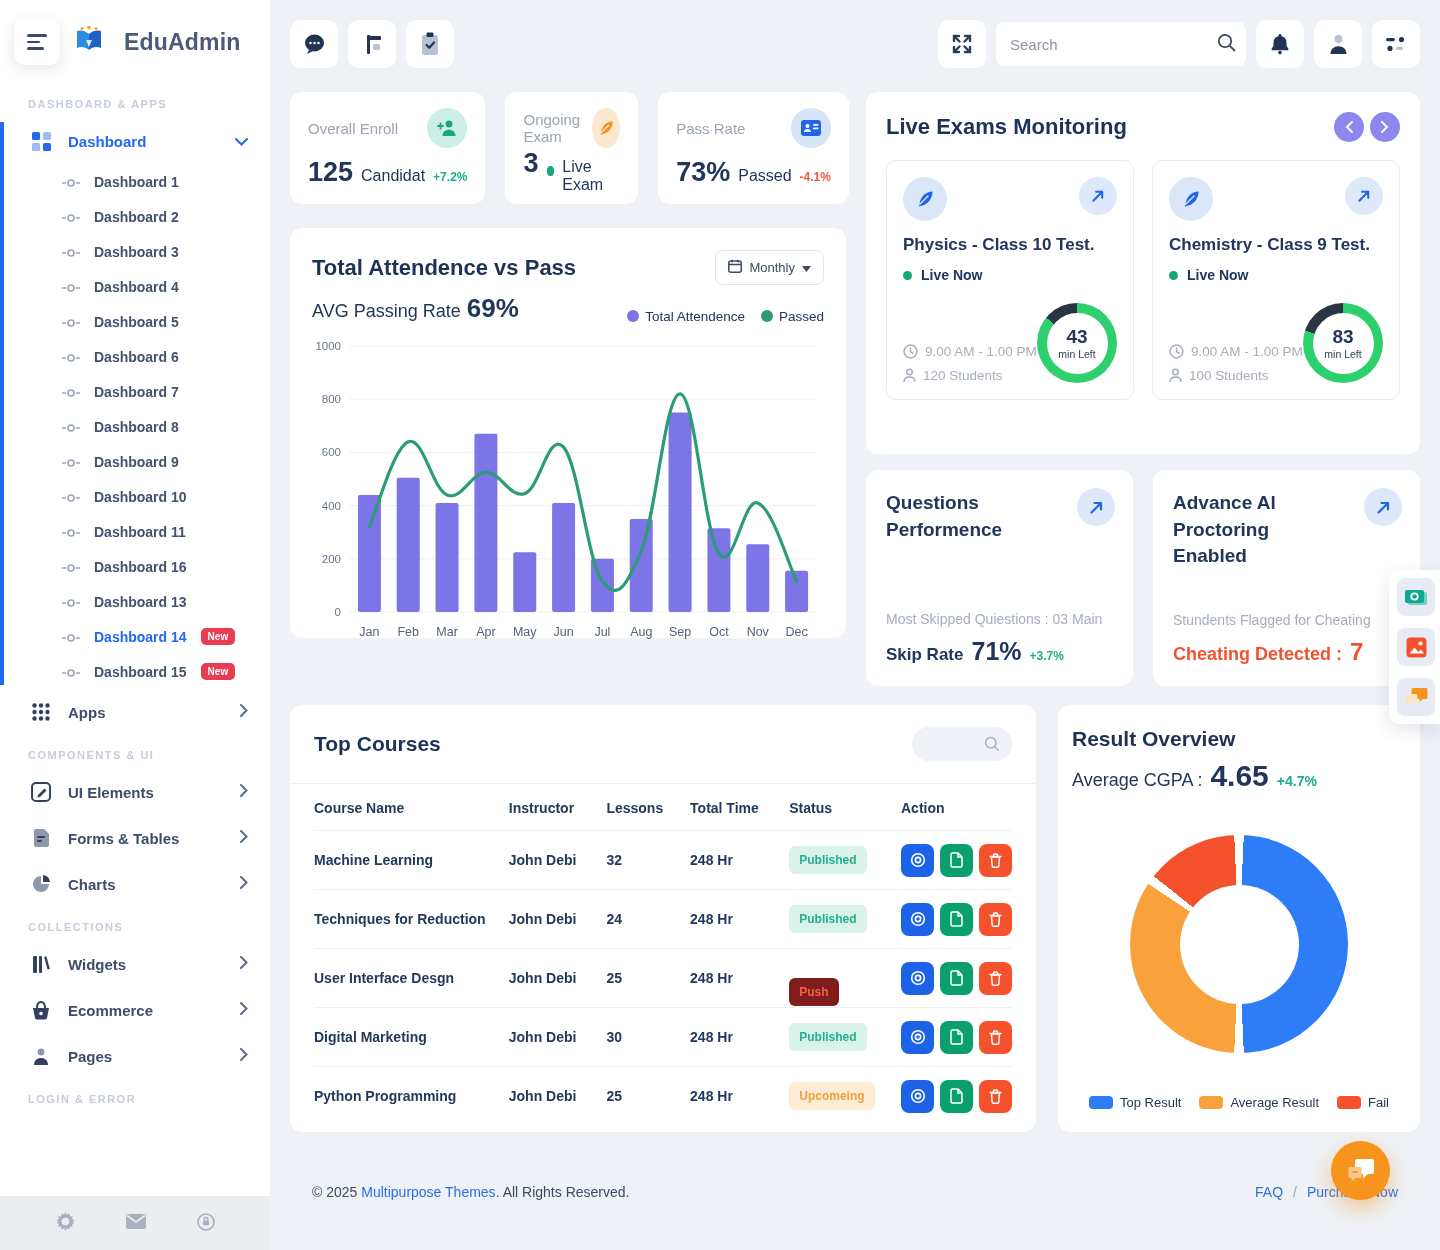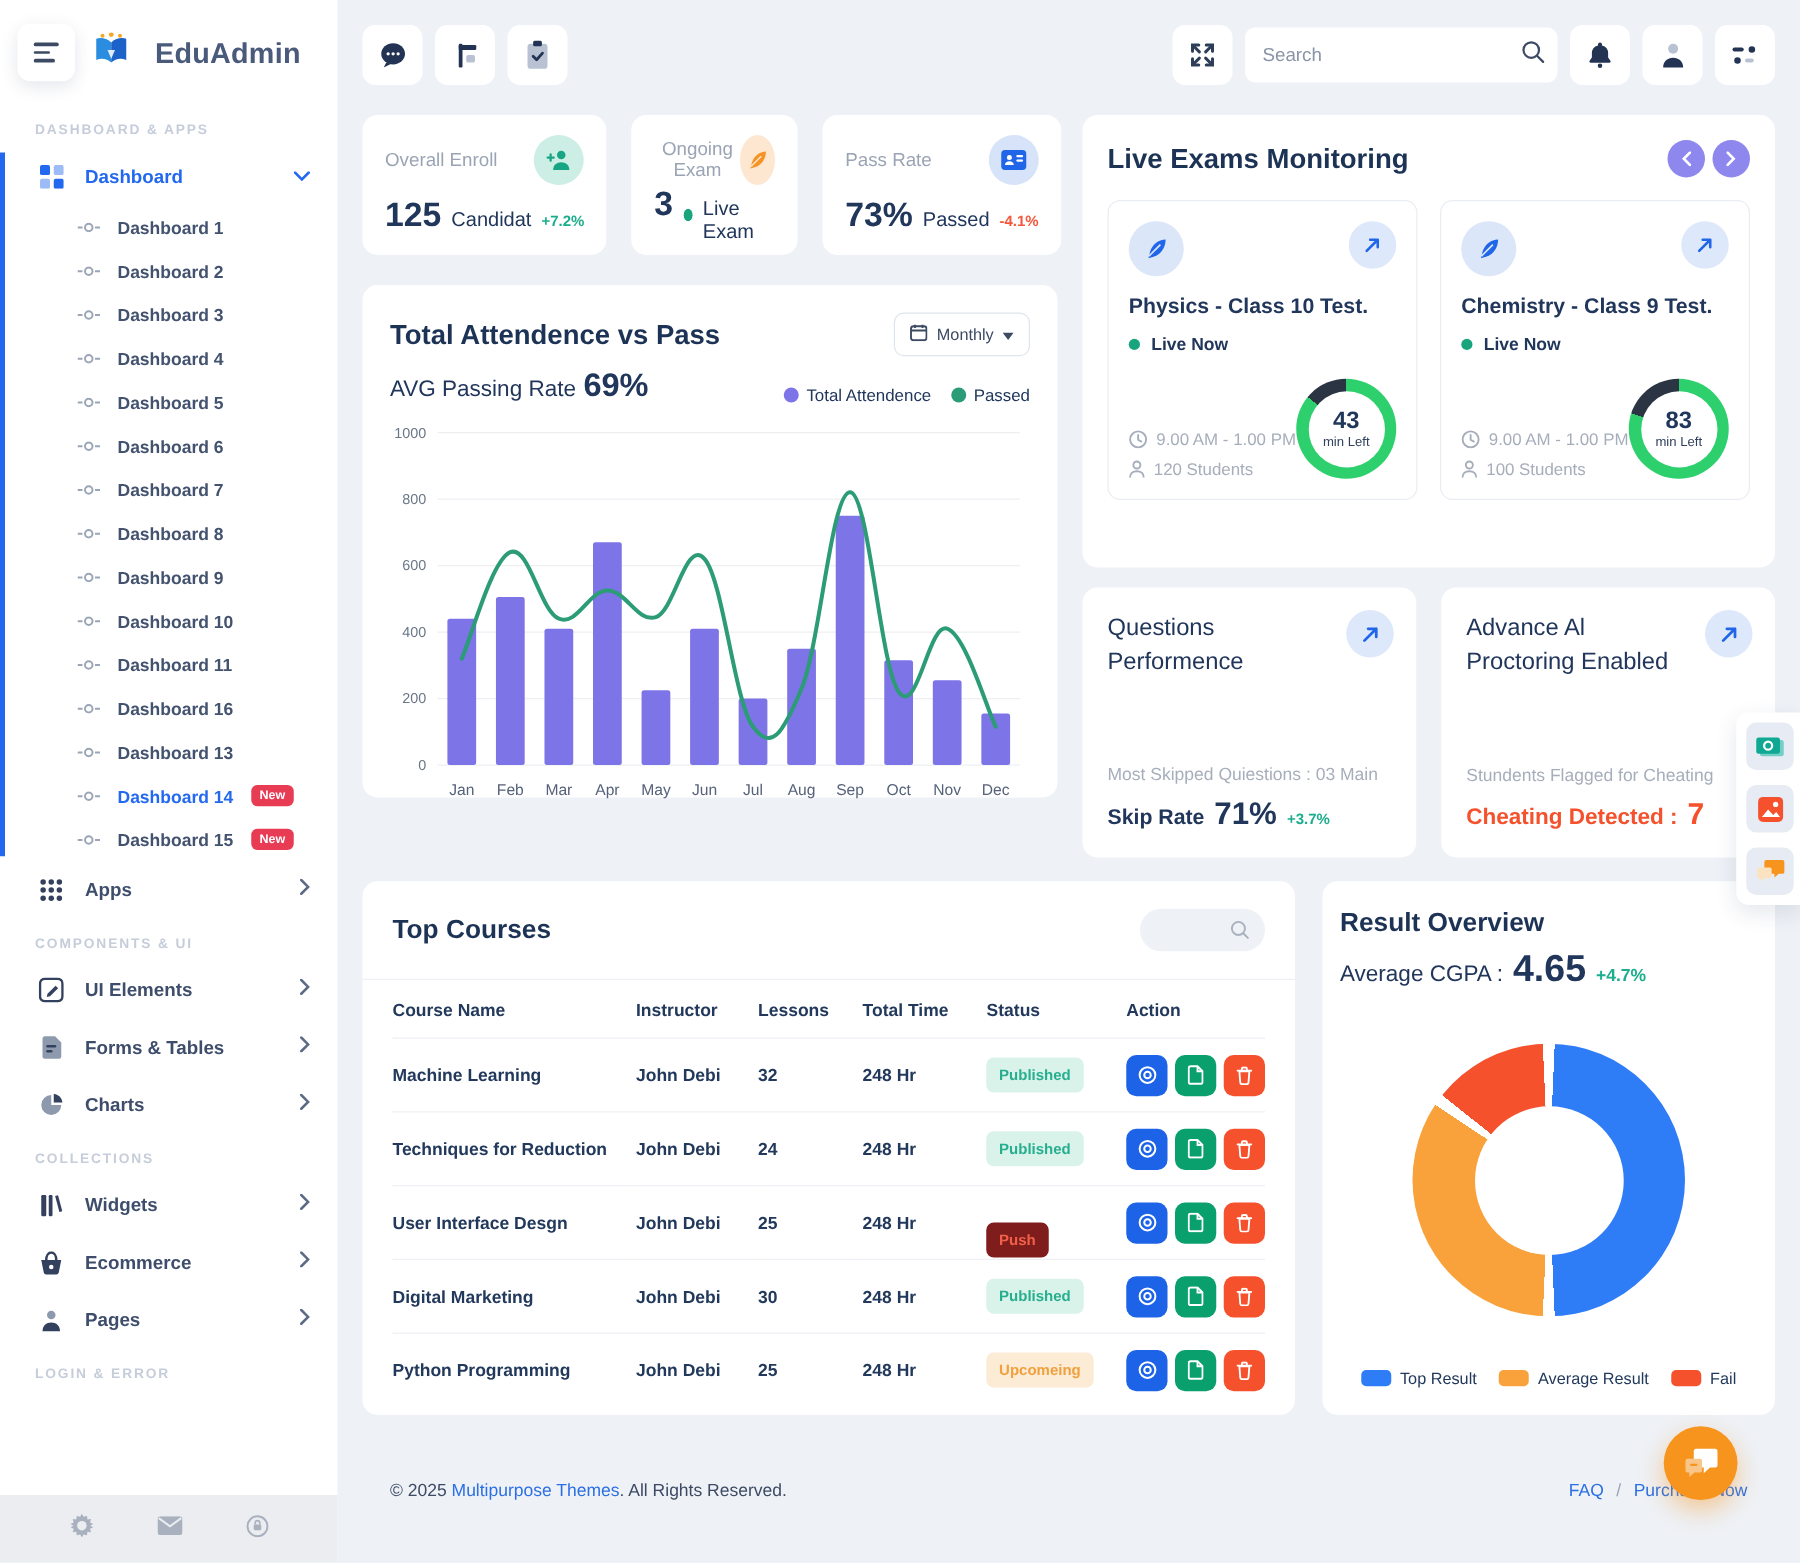--- a/index.html
+++ b/index.html
@@ -44,21 +44,21 @@
   .content { padding:4px 20px 0 20px; }
   .card { background:#fff; border-radius:12px; }
   .row1 { display:flex; gap:20px; }
   .col-left { width:556px; }
   .col-right { flex:1; }
 
   
   .stats-row { display:flex; gap:20px; }
   .stat-card { flex:1; height:112px; padding:16px 18px; display:flex; flex-direction:column; justify-content:space-between; }
   .stat-top { display:flex; align-items:center; justify-content:space-between; }
-  .stat-label { font-size:15px; color:#9aa4b4;text-align:center; }
+  .stat-label { font-size:15px; color:#9aa4b4; }
   .stat-ico { width:40px; height:40px; border-radius:50%; display:flex; align-items:center; justify-content:center; }
   .ico-teal { background:#cdeee4; color:#17a583; }
   .ico-orange { background:#fde7d0; color:#f79324; }
   .ico-blue { background:#d6e3f8; }
   .stat-val { display:flex; align-items:baseline; gap:8px; }
   .stat-num { font-size:27px; font-weight:bold; color:#21365b; }
   .stat-unit { font-size:16px; color:#21365b; }
   .delta-up { font-size:12px; color:#1bae8c; font-weight:bold; }
   .delta-down { font-size:12px; color:#f4583c; font-weight:bold; }
   .live-dot { width:10px; height:10px; border-radius:50%; background:#18a57d; display:inline-block; align-self:center; }
@@ -93,21 +93,21 @@
   .chart-sub { display:flex; align-items:flex-end; justify-content:space-between; margin-top:8px; }
   .avg-line { font-size:18px; color:#21365b; }
   .avg-line b { font-size:26px; font-weight:bold; margin-left:6px; }
   .legend { display:flex; align-items:center; gap:16px; font-size:13.5px; color:#21365b; }
   .lg-dot { width:12px; height:12px; border-radius:50%; display:inline-block; margin-right:6px; vertical-align:-1px; }
   .chart-area { margin-top:10px; }
 
   
   .qp-row { display:flex; gap:20px; margin-top:16px; }
   .qp-card { flex:1; height:216px; padding:20px; display:flex; flex-direction:column; position:relative; }
-  .qp-title { font-size:19px; font-weight:normal; color:#21365b; line-height:1.4; width:170px; }
+  .qp-title { font-size:19px; font-weight:bold; color:#21365b; line-height:1.4; width:170px; }
   .qp-arrow { position:absolute; top:18px; right:18px; }
   .qp-sub { margin-top:auto; font-size:14px; color:#a6aebb; }
   .qp-value { margin-top:10px; font-size:17px; font-weight:bold; color:#21365b; display:flex; align-items:baseline; gap:8px; }
   .qp-value .big { font-size:25px; }
   .qp-alert { margin-top:10px; font-size:18px; font-weight:bold; color:#f4512c; display:flex; align-items:baseline; gap:8px; }
   .qp-alert .big { font-size:24px; }
 
   
   .row2 { display:flex; gap:22px; margin-top:19px; }
   .courses-card { width:746px; height:427px; padding:0; }

